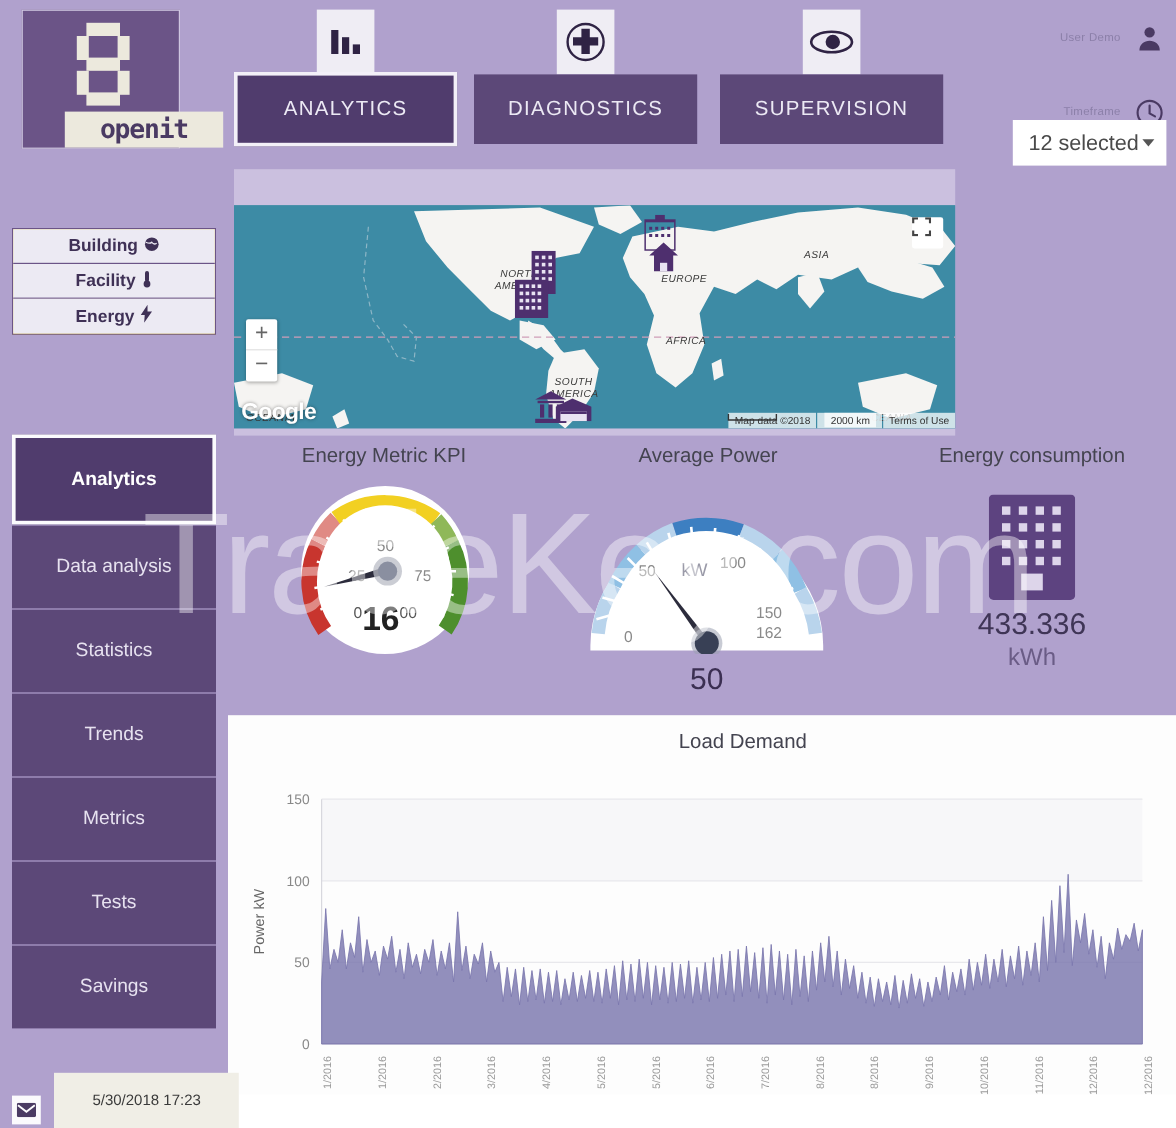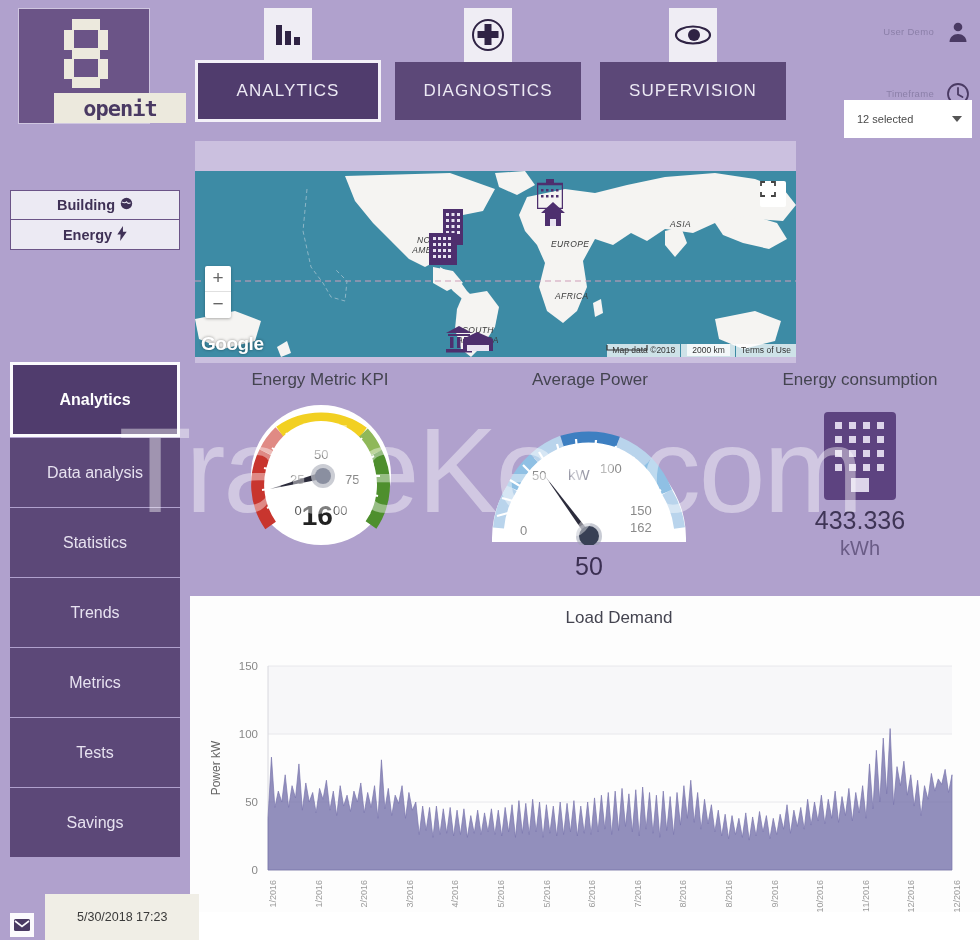--- a/index.html
+++ b/index.html
@@ -77,21 +77,21 @@
     position: absolute; right: 38px; top: 8px;
     font-size: 9.5px; color: #8b7fa8; letter-spacing: .3px;
   }
   .ub-icon { position: absolute; right: 0; top: 2px; width: 26px; height: 26px; }
   #tf-select {
     position: absolute; right: 8px; top: 100px;
     width: 128px; height: 38px;
     background: #fff;
     display: flex; align-items: center; justify-content: space-between;
     padding: 0 10px 0 13px;
-    font-size: 11px; color: #4a4a4a;
+    font-size: 18px; color: #4a4a4a;
     cursor: pointer;
   }
   .caret { width: 0; height: 0; border-left: 5px solid transparent; border-right: 5px solid transparent; border-top: 6px solid #555; }
 
   
   #filters { position: absolute; left: 10px; top: 190px; width: 170px; border: 1px solid #6b5487; background: #fde047; }
   .filter-btn {
     height: 29px; background: #eceaf3; color: #3f3156;
     font-size: 14.5px; font-weight: bold;
     display: flex; align-items: center; justify-content: center; gap: 5px;
@@ -111,21 +111,21 @@
   .nav-item.active {
     background: #503c6d; color: #fff; font-weight: bold;
     border: 3px solid #fbfbfd; height: 75px;
   }
 
   
   #mapcard { position: absolute; left: 195px; top: 141px; width: 601px; height: 222px; background: #cbc0df; }
   #map-title { height: 30px; color: #4a3d66; font-size: 15.5px; text-align: center; line-height: 30px; }
   #map { position: absolute; left: 0; top: 30px; width: 601px; height: 186px; background: #3d8ba5; overflow: hidden; }
   #map svg { position: absolute; left: 0; top: 0; }
-  .map-label { position: absolute; font-family: "Liberation Sans", sans-serif; font-size: 8.5px; font-style: italic; color: #3a3a3a; letter-spacing: .4px; margin-top: 12px; }
+  .map-label { position: absolute; font-family: "Liberation Sans", sans-serif; font-size: 8.5px; font-style: italic; color: #3a3a3a; letter-spacing: .4px; }
   #zoomctl { position: absolute; left: 10px; top: 95px; width: 26px; background: #fff; border-radius: 2px; box-shadow: 0 1px 3px rgba(0,0,0,.3); }
   #zoomctl div { height: 26px; line-height: 24px; text-align: center; font-size: 19px; color: #666; cursor: pointer; }
   #zoomctl div:first-child { border-bottom: 1px solid #e0e0e0; }
   #fullscreen { position: absolute; right: 10px; top: 10px; width: 26px; height: 26px; background: #fff; border-radius: 2px; display:flex; align-items:center; justify-content:center; cursor: pointer; }
   #gmark { position: absolute; left: 6px; bottom: 2px; font-size: 19px; font-weight: bold; color: #fff; text-shadow: 0 0 3px rgba(0,0,0,.45); letter-spacing: -.5px; }
   #attrib { position: absolute; right: 0; bottom: 0; display: flex; height: 13px; font-size: 8.5px; color: #333; }
   #attrib span { background: rgba(255,255,255,.75); padding: 1px 5px; margin-left: 1px; line-height: 11px; }
   .sitemark { position: absolute; color: #4e2f6e; }
 
   
@@ -246,20 +246,29 @@
   <span class="caret"></span>
 </div>
 
 <div id="filters">
   <div class="filter-btn">
     <span>Building</span>
     <span>
       <svg width="13" height="13" viewBox="0 0 16 16">
           <circle cx="8" cy="8" r="7" fill="#3f3156"></circle>
           <path d="M2 6 q4 2 6 0 q2 3 5 1" stroke="#eceaf3" stroke-width="1.3" fill="none"></path>
+        </svg>
+    </span>
+  </div>
+  <div class="filter-btn">
+    <span>Facility</span>
+    <span>
+      <svg width="9" height="15" viewBox="0 0 10 18">
+          <rect x="3" y="1" width="4" height="11" rx="2" fill="#3f3156"></rect>
+          <circle cx="5" cy="14" r="3.4" fill="#3f3156"></circle>
         </svg>
     </span>
   </div>
   <div class="filter-btn">
     <span>Energy</span>
     <span>
       <svg width="10" height="15" viewBox="0 0 10 16">
           <path d="M6 0 L0 9 h3.5 L3 16 L10 6 H6 z" fill="#3f3156"></path>
         </svg>
     </span>

